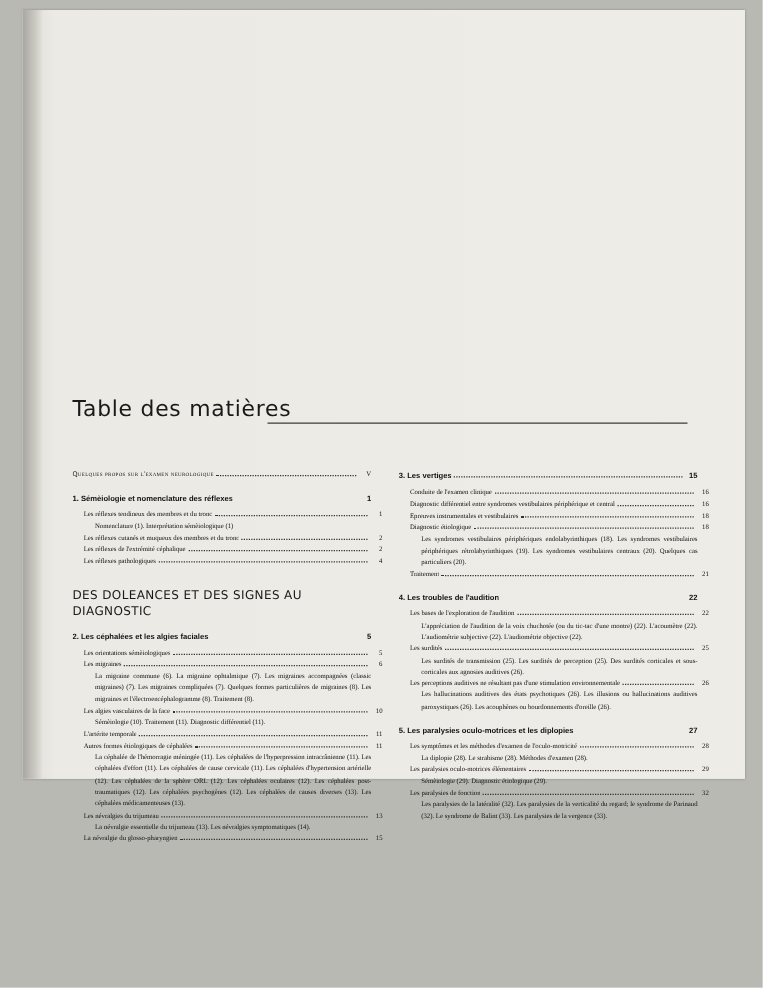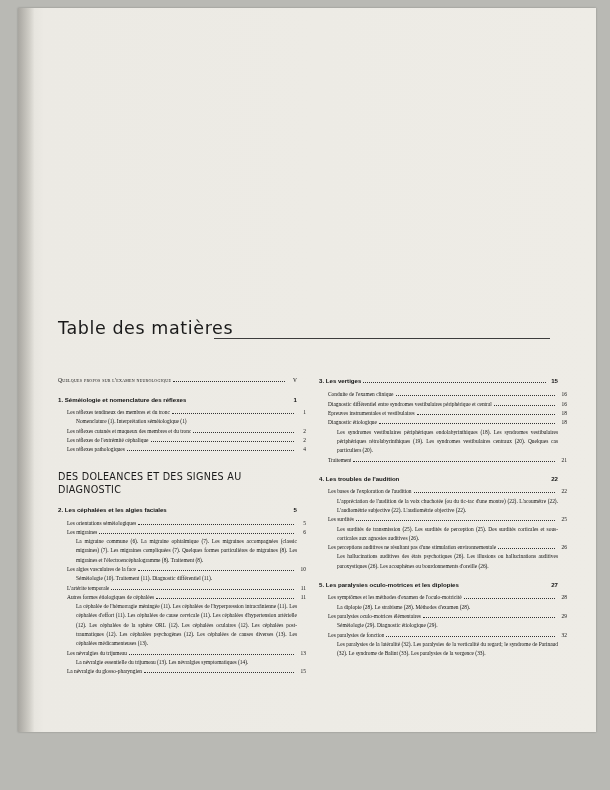--- a/index.html
+++ b/index.html
@@ -11,21 +11,21 @@
     height: 790px;
     background: #b9b9b4;
     font-family: "Liberation Sans", sans-serif;
     overflow: hidden;
   }
   .page {
     position: absolute;
     left: 18px;
     top: 8px;
     width: 578px;
-    height: 724px;
+    height: 615px;
     background: #e8e8e3;
     box-shadow: 0 0 2px rgba(0,0,0,0.25);
   }
   .page-inner {
     position: absolute;
     left: 0; top: 0; right: 0; bottom: 0;
     background: linear-gradient(to right, #dedcd6 0px, #eceae4 26px, #eeece6 100%);
   }
   .spine {
     position: absolute;

